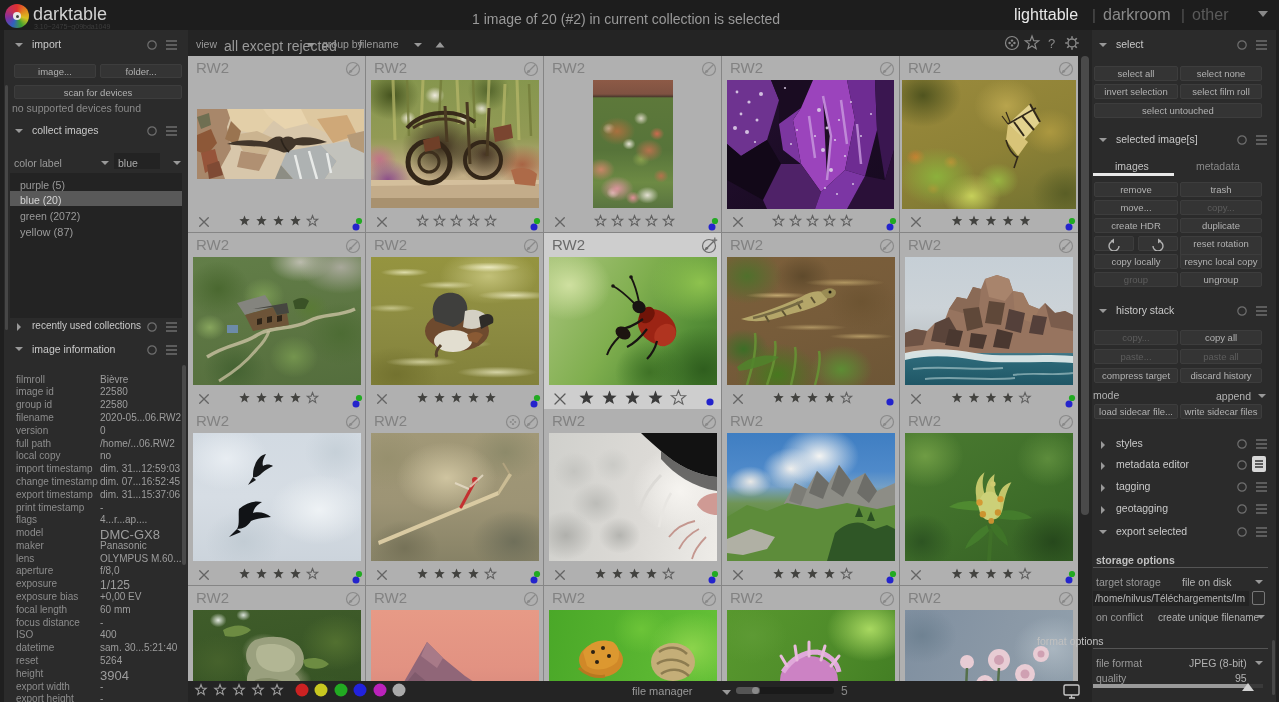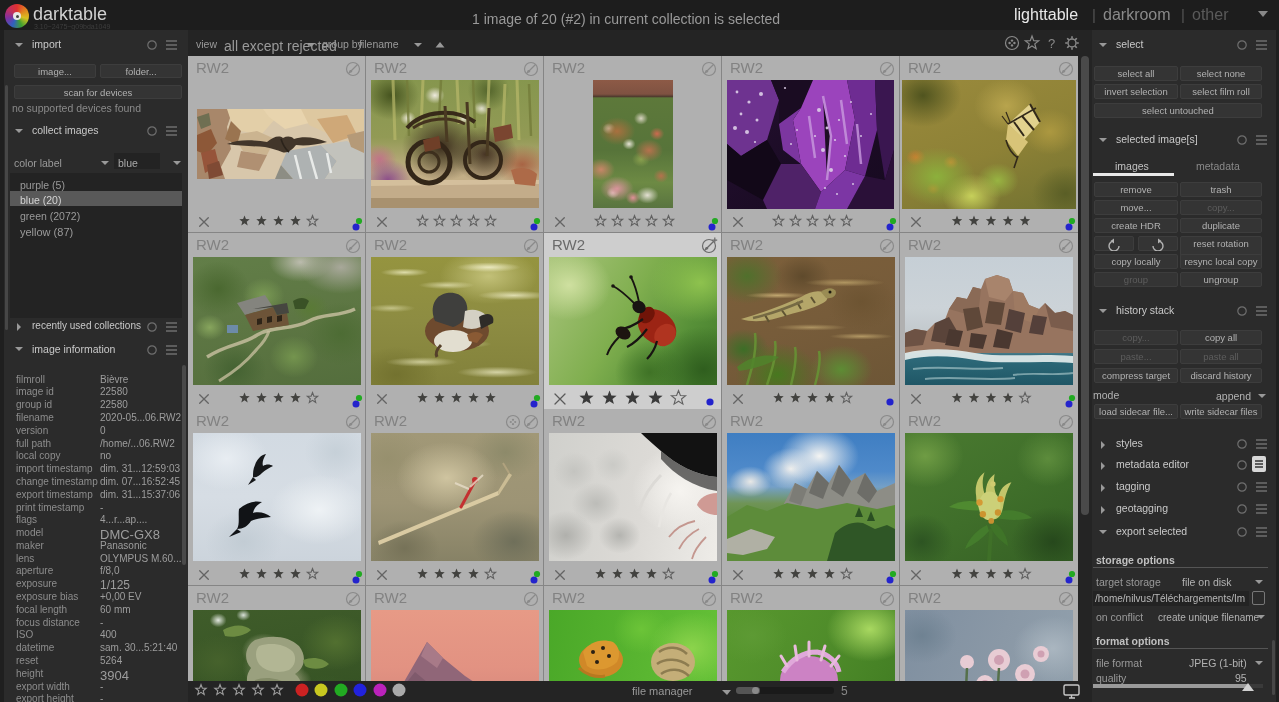--- a/index.html
+++ b/index.html
@@ -908,24 +908,24 @@
     <path d="M1 1 l8 0 l-4 4 z" fill="#999"></path>
   </svg>
 <div style="position:absolute;left:1093px;top:591px;width:156px;height:15px;background:#232323"></div>
 <div style="position:absolute;left:1095px;top:593px;font-size:10px;color:#b8b8b8;width:154px;overflow:hidden;white-space:nowrap">/home/nilvus/Téléchargements/Im</div>
 <div style="position:absolute;left:1252px;top:591px;width:13px;height:14px;border:1px solid #777;border-radius:2px"></div>
 <div class="lbl" style="left:1096px;top:611px;font-size:10.5px">on conflict</div>
 <div class="lbl" style="left:1158px;top:612px;font-size:10px;color:#b2b2b2">create unique filename</div>
 <svg width="10" height="8" style="position:absolute;left:1256px;top:614px">
     <path d="M1 1 l8 0 l-4 4 z" fill="#999"></path>
   </svg>
-<div style="position:absolute;left:1096px;top:635px;font-size:10.5px;color:#c0c0c0;font-weight:bold">format options</div>
+<div style="position:absolute;left:1037px;top:635px;font-size:10.5px;color:#c0c0c0;font-weight:normal">format options</div>
 <div style="position:absolute;left:1093px;top:648px;width:175px;height:1px;background:#555"></div>
 <div class="lbl" style="left:1096px;top:657px;font-size:10.5px">file format</div>
-<div class="lbl" style="left:1189px;top:657px;font-size:10.5px;color:#b2b2b2">JPEG (1-bit)</div>
+<div class="lbl" style="left:1189px;top:657px;font-size:10.5px;color:#b2b2b2">JPEG (8-bit)</div>
 <svg width="10" height="8" style="position:absolute;left:1254px;top:660px">
     <path d="M1 1 l8 0 l-4 4 z" fill="#999"></path>
   </svg>
 <div class="lbl" style="left:1096px;top:672px;font-size:10.5px">quality</div>
 <div class="lbl" style="left:1235px;top:672px;font-size:10.5px;color:#b2b2b2">95</div>
 <div style="position:absolute;left:1093px;top:684px;width:170px;height:4px;background:#3a3a3a"></div>
 <div style="position:absolute;left:1093px;top:684px;width:154px;height:4px;background:#9a9a9a"></div>
 <svg width="16" height="10" style="position:absolute;left:1240px;top:682px">
     <path d="M8 1 L14 9 L2 9 Z" fill="#d0d0d0"></path>
   </svg>

